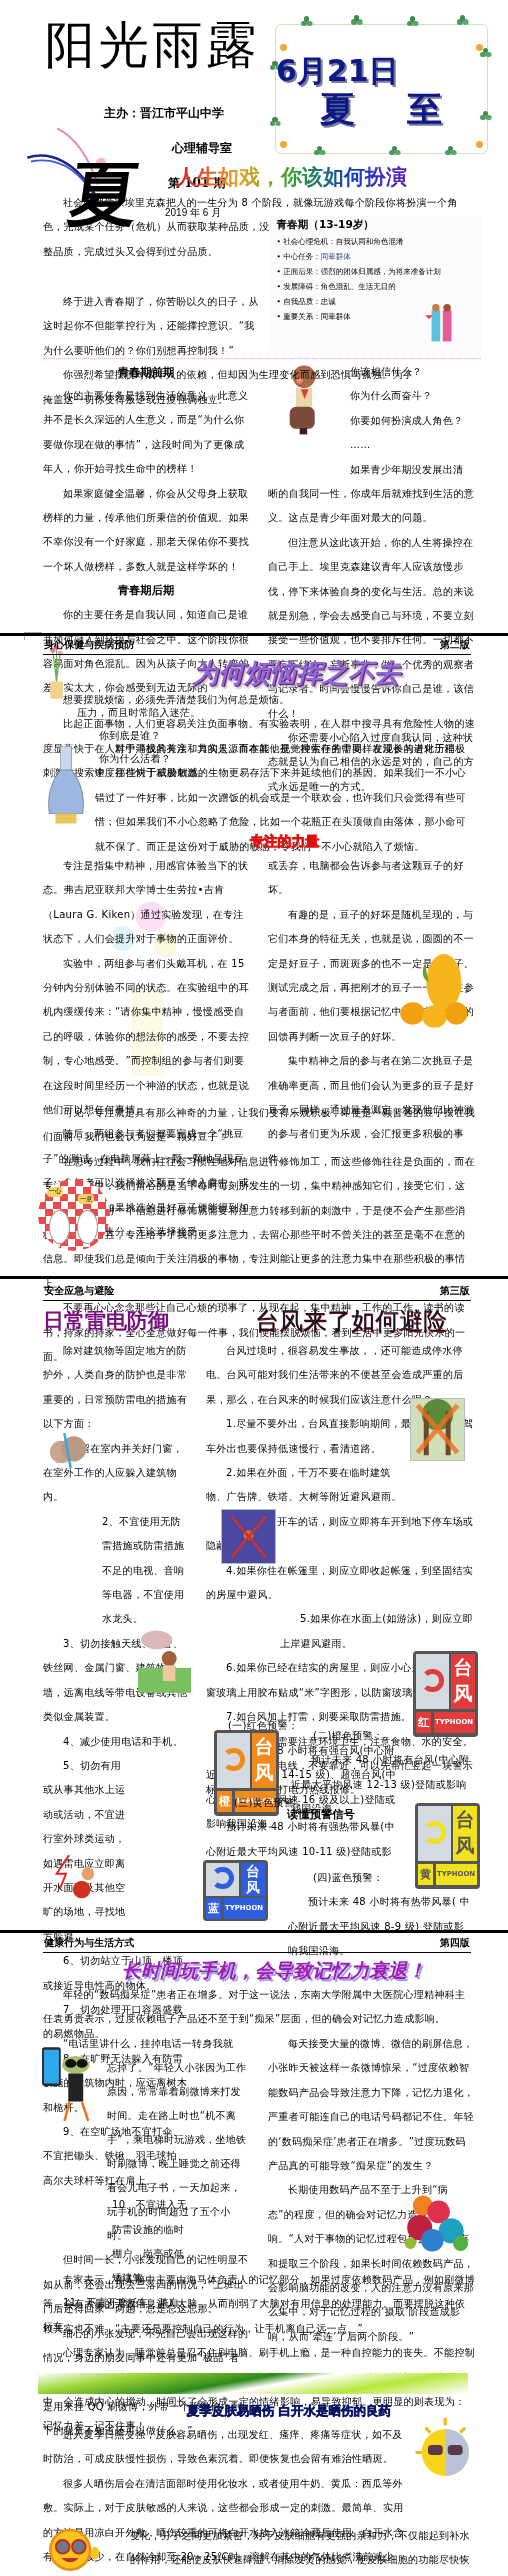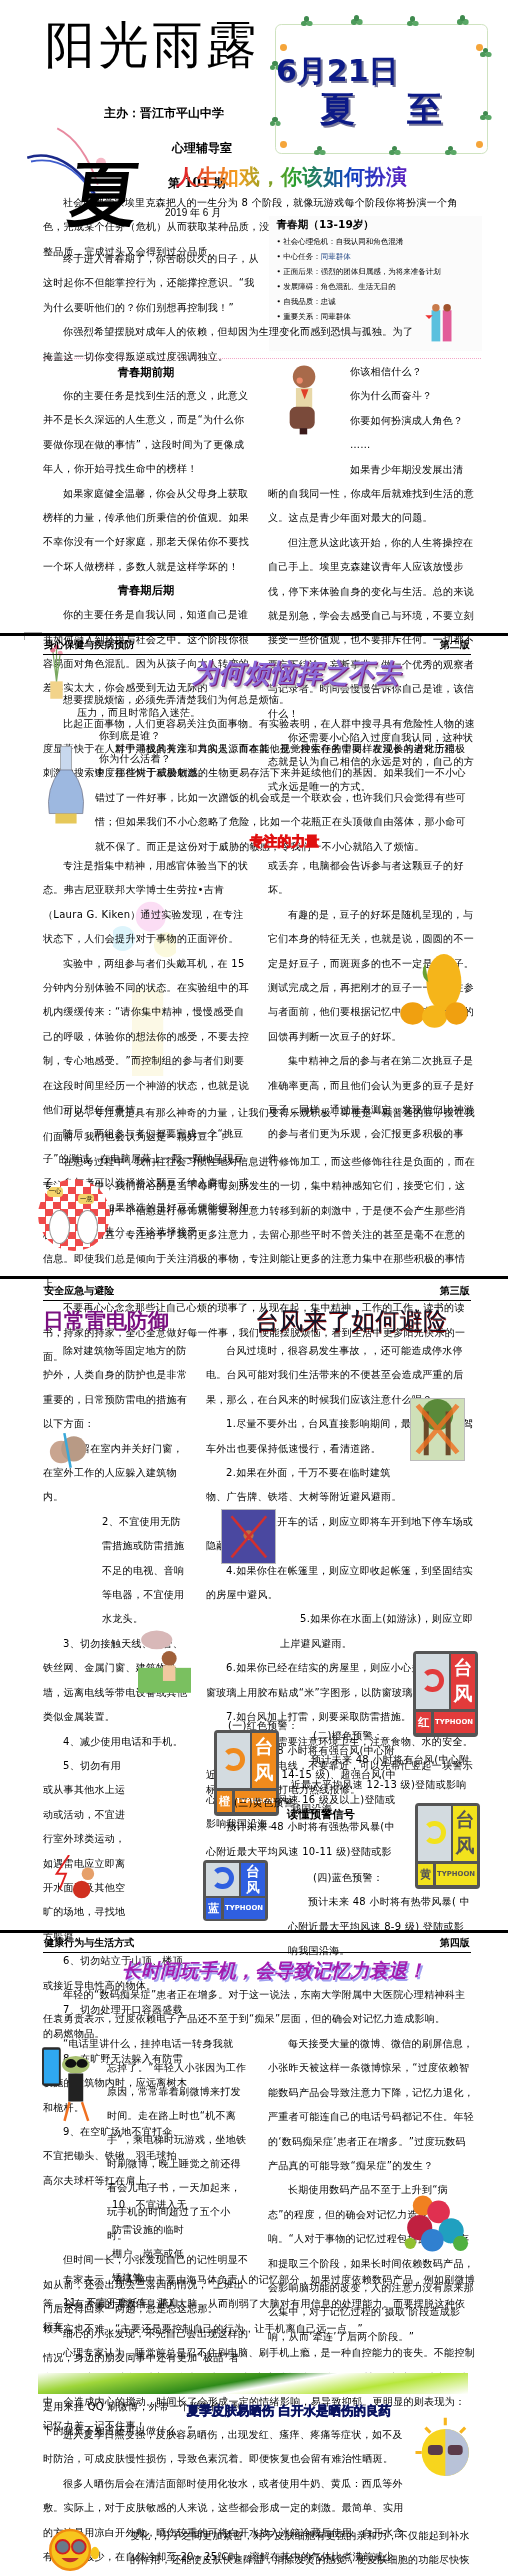--- a/index.html
+++ b/index.html
@@ -140,21 +140,21 @@
   <p style="line-height:24.4px">……</p>
   <p style="line-height:24.4px">如果青少年期没发展出清</p>
 </div>
 <div class="abs" style="left:268px;top:482px;width:206px">
   <p>晰的自我同一性，你成年后就难找到生活的意义。这点是青少年面对最大的问题。</p>
   <p class="ind">但注意从这此该开始，你的人生将操控在自己手上。埃里克森建议青年人应该放慢步伐，停下来体验自身的变化与生活。总的来说就是别急，学会去感受自己与环境，不要立刻接受一些价值观，也不要排斥任何。一切都不要妄下结论，妄断事非，做一个优秀的观察者与记录者。时间会慢慢告诉你自己是谁，该信什么！</p>
   <p class="ind">你还需要小心陷入过度自我认同，这种状态就是认为自己相信的永远是对的，自己的方式永远是唯一的方式。</p>
 </div>
 
 <div class="abs" style="left:43px;top:215px;width:216px">
-  <p class="ind" style="margin-top:32px">终于进入青春期了，你苦盼以久的日子，从这时起你不但能掌控行为，还能撑控意识。“我为什么要听他们的？你们别想再控制我！”</p>
+  <p class="ind" style="margin-top:75px">终于进入青春期了，你苦盼以久的日子，从这时起你不但能掌控行为，还能撑控意识。“我为什么要听他们的？你们别想再控制我！”</p>
   <p class="ind" style="width:375px">你强烈希望摆脱对成年人的依赖，但却因为生理变化而感到恐惧与孤独。为了掩盖这一切你变得叛逆或过度强调独立。</p>
 </div>
 
 <div class="abs" style="left:24px;top:632px;width:17.5px;height:7.5px;border-left:0.6px solid #aaa;border-top:0.6px solid #aaa"></div>
 <div class="abs divider" style="top:633px"></div>
 
 <div class="abs section-header" style="top:637px">
   <span class="l">身心保健与疾病预防</span>
   <span class="r">第二版</span>
 </div>

